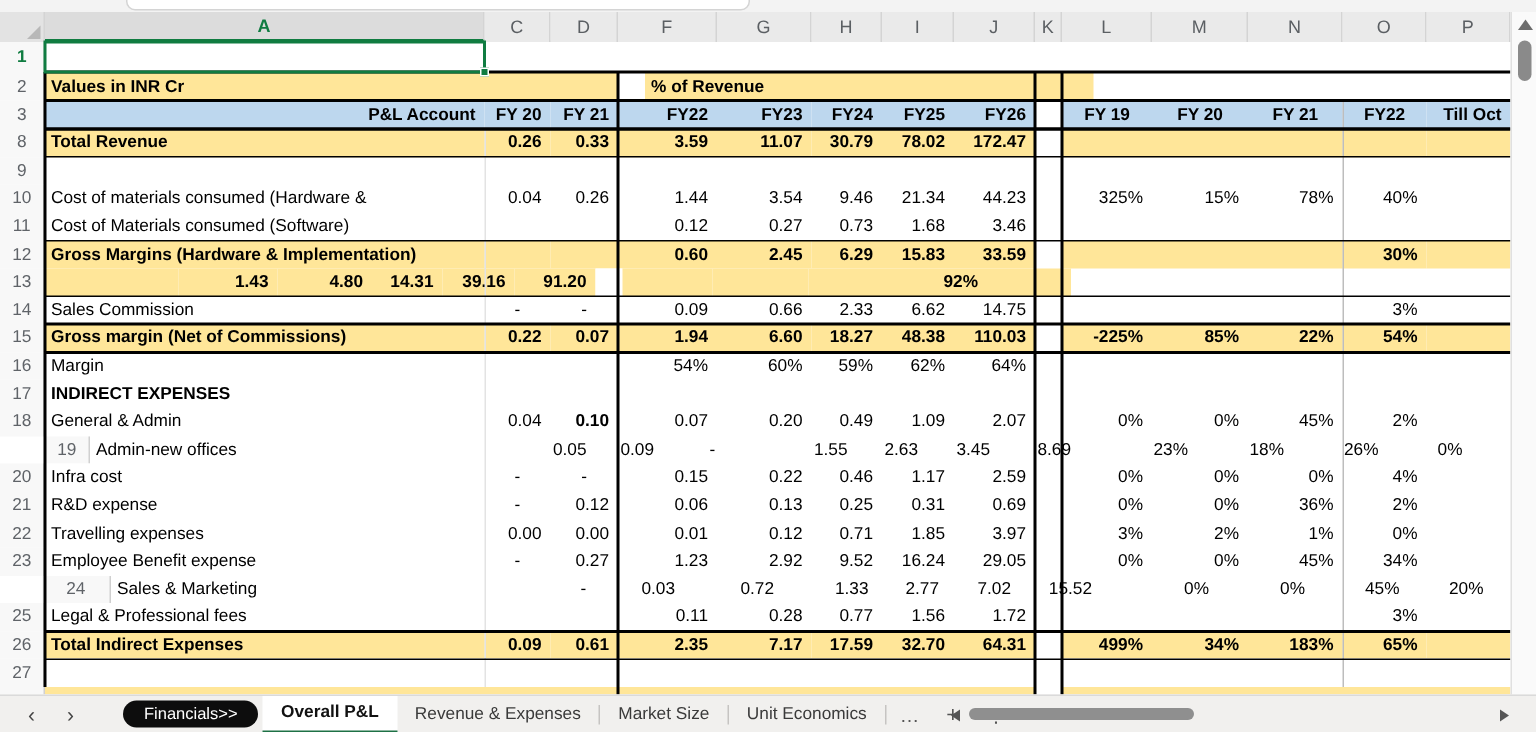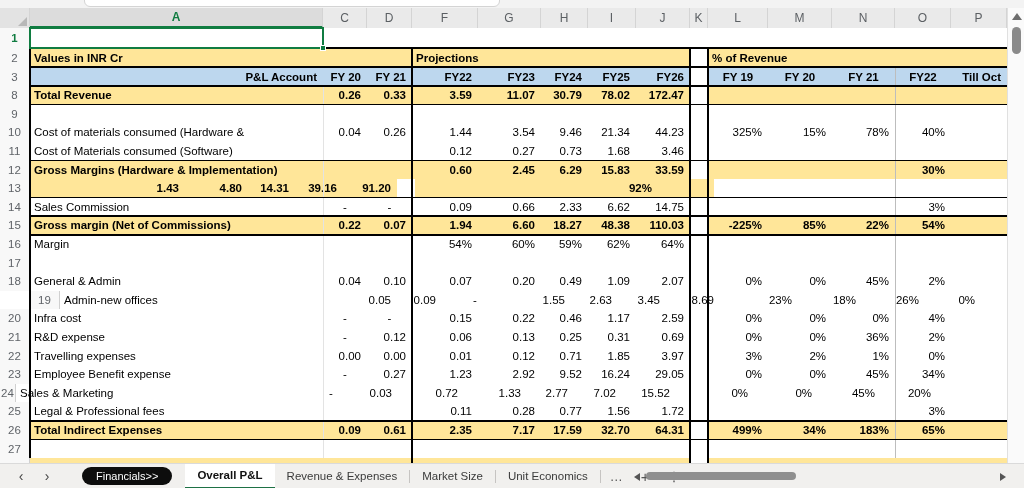--- a/index.html
+++ b/index.html
@@ -46,21 +46,21 @@
   .vscroll .thumb{position:absolute;left:4px;top:19px;width:9px;height:27px;background:#8a8a8a;
                   border-radius:5px;}
   
   .tabbar{position:absolute;left:0;top:463px;width:1024px;height:25px;background:#f1f0ee;
           border-top:1px solid #dadada;display:flex;align-items:center;font-size:11.5px;color:#333;}
   .navarr{font-size:14px;color:#444;width:14px;text-align:center;cursor:default;}
   .pill{background:#0d0d0d;color:#fff;border-radius:11px;padding:3px 14px;font-size:11px;
         margin-left:28px;white-space:nowrap;}
   .tab{padding:0 12px;height:25px;display:flex;align-items:center;white-space:nowrap;color:#3a3a3a;}
   .tab.active{background:#fff;border-bottom:2.5px solid #1E7145;font-weight:bold;color:#111;
-              margin-left:13px;}
+              margin-left:3px;}
   .tsep{width:1px;height:13px;background:#c6c4c2;}
   .tbtn{color:#555;padding:0 9px;font-size:13px;}
   .hscroll-larr{position:absolute;left:634px;top:9px;width:0;height:0;
                 border-top:4px solid transparent;border-bottom:4px solid transparent;
                 border-right:6px solid #555;}
   .hscroll-thumb{position:absolute;left:646px;top:8px;width:150px;height:8px;background:#8f8f8f;
                  border-radius:4px;}
   .hscroll-rarr{position:absolute;left:1000px;top:9px;width:0;height:0;
                 border-top:4px solid transparent;border-bottom:4px solid transparent;
                 border-left:6px solid #555;}
@@ -95,21 +95,20 @@
     </div>
 
   <div class="gridwrap" id="grid">
       <div class="row" style="height: 20px;">
         <div class="cell rn sel" style="width: 30px; height: 20px;">1</div>
         <div class="cell num" style="width: 977px; height: 20px;"></div>
       </div>
       <div class="row" style="height: 19px;">
         <div class="cell rn" style="width: 30px; height: 19px;">2</div>
         <div class="cell lbl b hl" style="width: 382px; height: 19px;">Values in INR Cr</div>
-        <div class="cell lbl b hl" style="width: 278px; height: 19px;">Projections</div>
         <div class="cell num" style="width: 18px; height: 19px;"></div>
         <div class="cell lbl b hl" style="width: 299px; height: 19px;">% of Revenue</div>
       </div>
       <div class="row" style="height: 19px;">
         <div class="cell rn" style="width: 30px; height: 19px;">3</div>
         <div class="cell num b blue" style="width: 293px; height: 19px;">P&amp;L Account</div>
         <div class="cell num b blue" style="width: 44px; height: 19px;">FY 20</div>
         <div class="cell num b blue" style="width: 45px; height: 19px;">FY 21</div>
         <div class="cell num b blue" style="width: 66px; height: 19px;">FY22</div>
         <div class="cell num b blue" style="width: 63px; height: 19px;">FY23</div>
@@ -270,39 +269,40 @@
         <div class="cell num" style="width: 54px; height: 18.6px;">64%</div>
         <div class="cell num" style="width: 18px; height: 18.6px;"></div>
         <div class="cell num" style="width: 60px; height: 18.6px;"></div>
         <div class="cell num" style="width: 64px; height: 18.6px;"></div>
         <div class="cell num" style="width: 63px; height: 18.6px;"></div>
         <div class="cell num" style="width: 56px; height: 18.6px;"></div>
         <div class="cell num" style="width: 56px; height: 18.6px;"></div>
       </div>
       <div class="row" style="height: 18.6px;">
         <div class="cell rn" style="width: 30px; height: 18.6px;">17</div>
+        <div class="cell lbl b" style="width: 293px; height: 18.6px;">INDIRECT EXPENSES</div>
         <div class="cell num b" style="width: 44px; height: 18.6px;"></div>
         <div class="cell num b" style="width: 45px; height: 18.6px;"></div>
         <div class="cell num b" style="width: 66px; height: 18.6px;"></div>
         <div class="cell num b" style="width: 63px; height: 18.6px;"></div>
         <div class="cell num b" style="width: 47px; height: 18.6px;"></div>
         <div class="cell num b" style="width: 48px; height: 18.6px;"></div>
         <div class="cell num b" style="width: 54px; height: 18.6px;"></div>
         <div class="cell num" style="width: 18px; height: 18.6px;"></div>
         <div class="cell num b" style="width: 60px; height: 18.6px;"></div>
         <div class="cell num b" style="width: 64px; height: 18.6px;"></div>
         <div class="cell num b" style="width: 63px; height: 18.6px;"></div>
         <div class="cell num b" style="width: 56px; height: 18.6px;"></div>
         <div class="cell num" style="width: 56px; height: 18.6px;"></div>
       </div>
       <div class="row" style="height: 18.6px;">
         <div class="cell rn" style="width: 30px; height: 18.6px;">18</div>
         <div class="cell lbl" style="width: 293px; height: 18.6px;">General &amp; Admin</div>
         <div class="cell num" style="width: 44px; height: 18.6px;">0.04</div>
-        <div class="cell num" style="width: 45px; height: 18.6px;">0.10</div>
+        <div class="cell num" style="width: 45px; height: 18.6px; font-weight: bold;">0.10</div>
         <div class="cell num" style="width: 66px; height: 18.6px;">0.07</div>
         <div class="cell num" style="width: 63px; height: 18.6px;">0.20</div>
         <div class="cell num" style="width: 47px; height: 18.6px;">0.49</div>
         <div class="cell num" style="width: 48px; height: 18.6px;">1.09</div>
         <div class="cell num" style="width: 54px; height: 18.6px;">2.07</div>
         <div class="cell num" style="width: 18px; height: 18.6px;"></div>
         <div class="cell num" style="width: 60px; height: 18.6px;">0%</div>
         <div class="cell num" style="width: 64px; height: 18.6px;">0%</div>
         <div class="cell num" style="width: 63px; height: 18.6px;">45%</div>
         <div class="cell num" style="width: 56px; height: 18.6px;">2%</div>
@@ -387,21 +387,21 @@
         <div class="cell num" style="width: 48px; height: 18.6px;">16.24</div>
         <div class="cell num" style="width: 54px; height: 18.6px;">29.05</div>
         <div class="cell num" style="width: 18px; height: 18.6px;"></div>
         <div class="cell num" style="width: 60px; height: 18.6px;">0%</div>
         <div class="cell num" style="width: 64px; height: 18.6px;">0%</div>
         <div class="cell num" style="width: 63px; height: 18.6px;">45%</div>
         <div class="cell num" style="width: 56px; height: 18.6px;">34%</div>
         <div class="cell num" style="width: 56px; height: 18.6px;"></div>
       </div>
       <div class="row" style="height: 18.6px;">
-        <div class="cell rn" style="width: 16px; height: 18.6px;">24</div>
+        <div class="cell rn" style="width: 46px; height: 18.6px; margin-left: 28px;">24</div>
         <div class="cell lbl" style="width: 293px; height: 18.6px;">Sales &amp; Marketing</div>
         <div class="cell ctr" style="width: 44px; height: 18.6px;">-</div>
         <div class="cell num" style="width: 45px; height: 18.6px;">0.03</div>
         <div class="cell num" style="width: 66px; height: 18.6px;">0.72</div>
         <div class="cell num" style="width: 63px; height: 18.6px;">1.33</div>
         <div class="cell num" style="width: 47px; height: 18.6px;">2.77</div>
         <div class="cell num" style="width: 48px; height: 18.6px;">7.02</div>
         <div class="cell num" style="width: 54px; height: 18.6px;">15.52</div>
         <div class="cell num" style="width: 18px; height: 18.6px;"></div>
         <div class="cell num" style="width: 60px; height: 18.6px;">0%</div>

